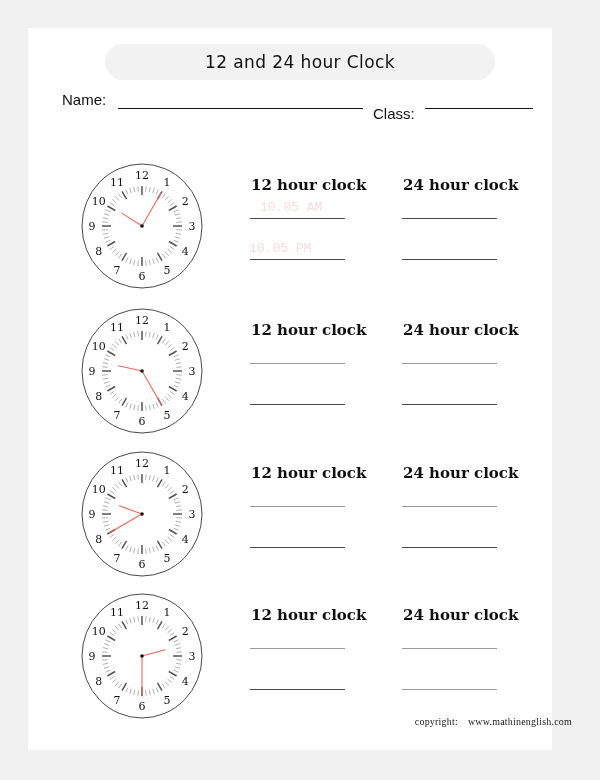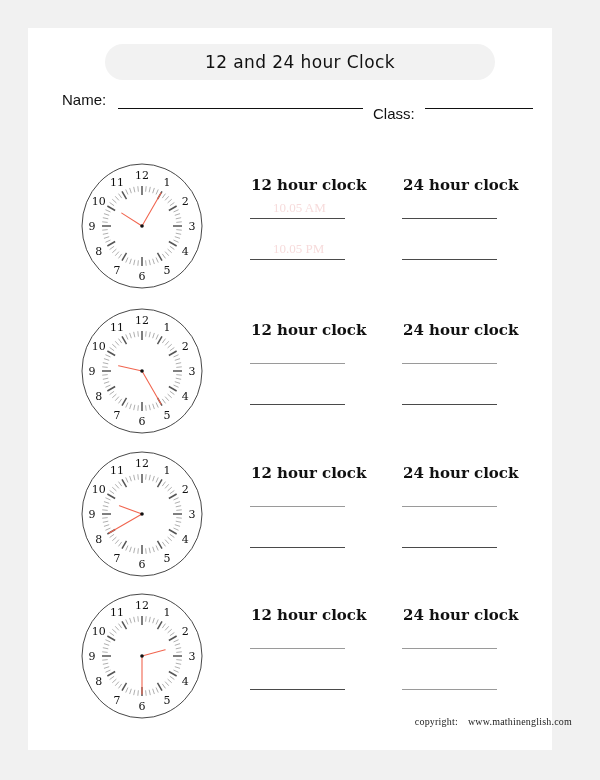--- a/index.html
+++ b/index.html
@@ -69,28 +69,27 @@
     border-bottom:1.3px solid #4a4a4a;
   }
   .lineLight{border-bottom-color:#9a9a9a;}
   .c12{left:222px;width:95px;}
   .c24{left:374px;width:95px;}
   .lnA{top:58px;}
   .lnB{top:99px;}
 
   .prefill{
     position:absolute;
-    font-family:Liberation Serif, serif;
+    font-family:Liberation Mono, monospace;
     font-size:13px;
     color:#f7dcdc;
     white-space:nowrap;
-    margin-left:13px;
   }
   .pfA{left:232px;top:40px;}
-  .pfB{left:232px;top:81px;}
+  .pfB{left:221px;top:81px;}
 
   
   #footer{
     position:absolute;left:0;top:688px;width:544px;
     text-align:right;
     font-family:Liberation Serif, serif;
     font-size:10px;color:#222;
   }
   #footer .cw{letter-spacing:.2px;}
 </style>

